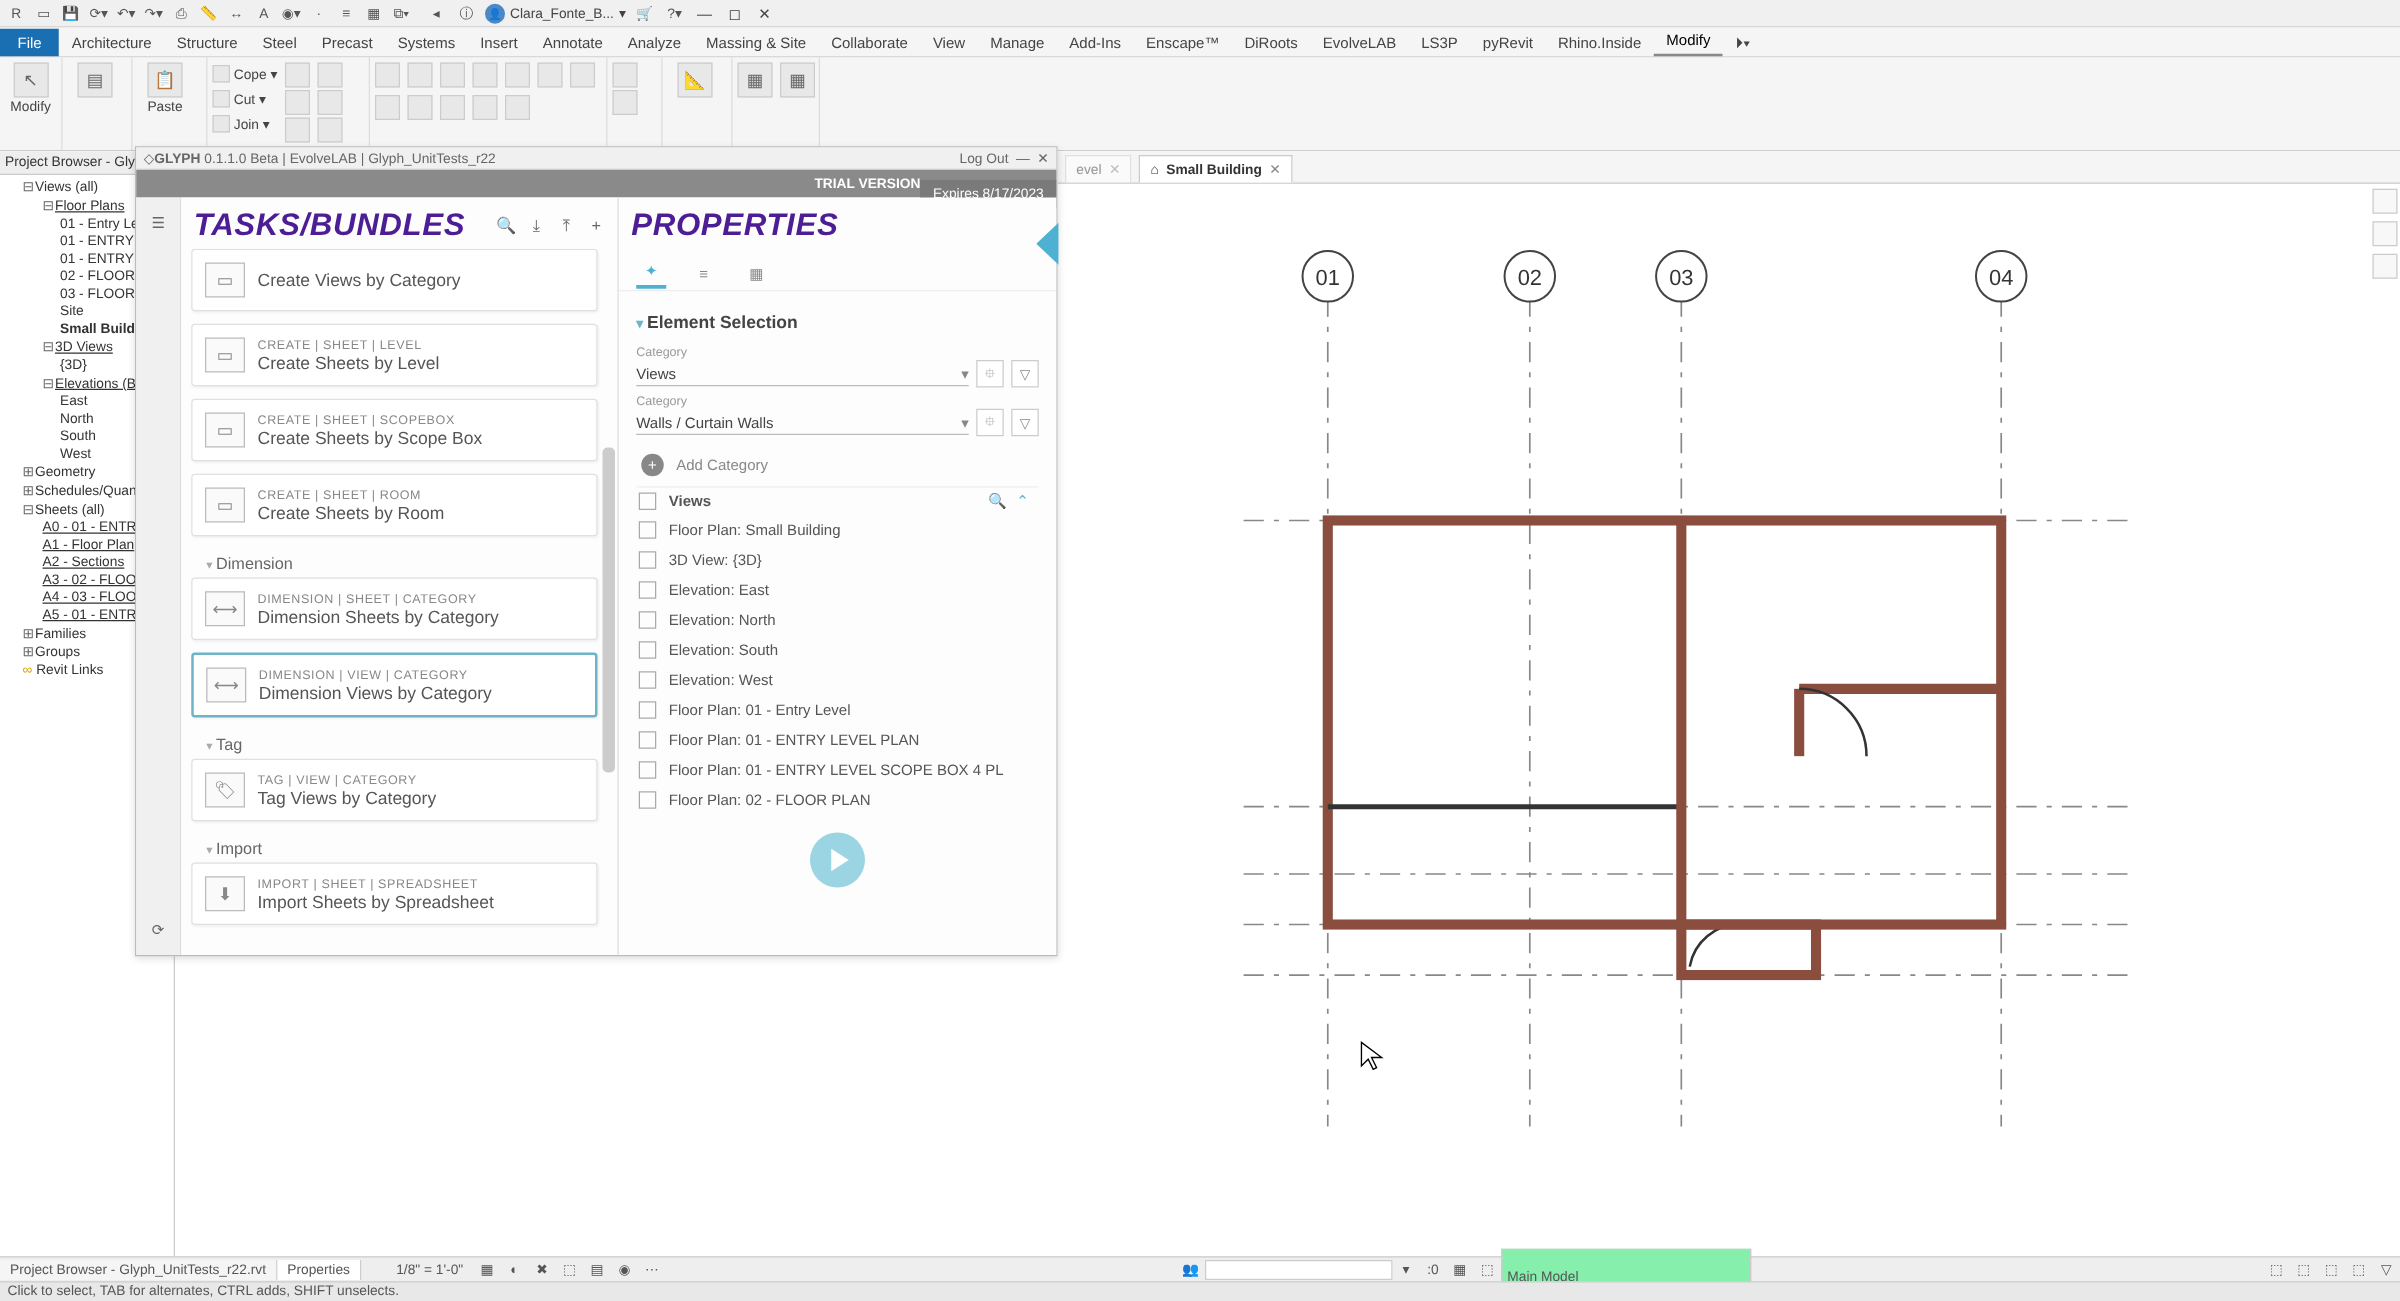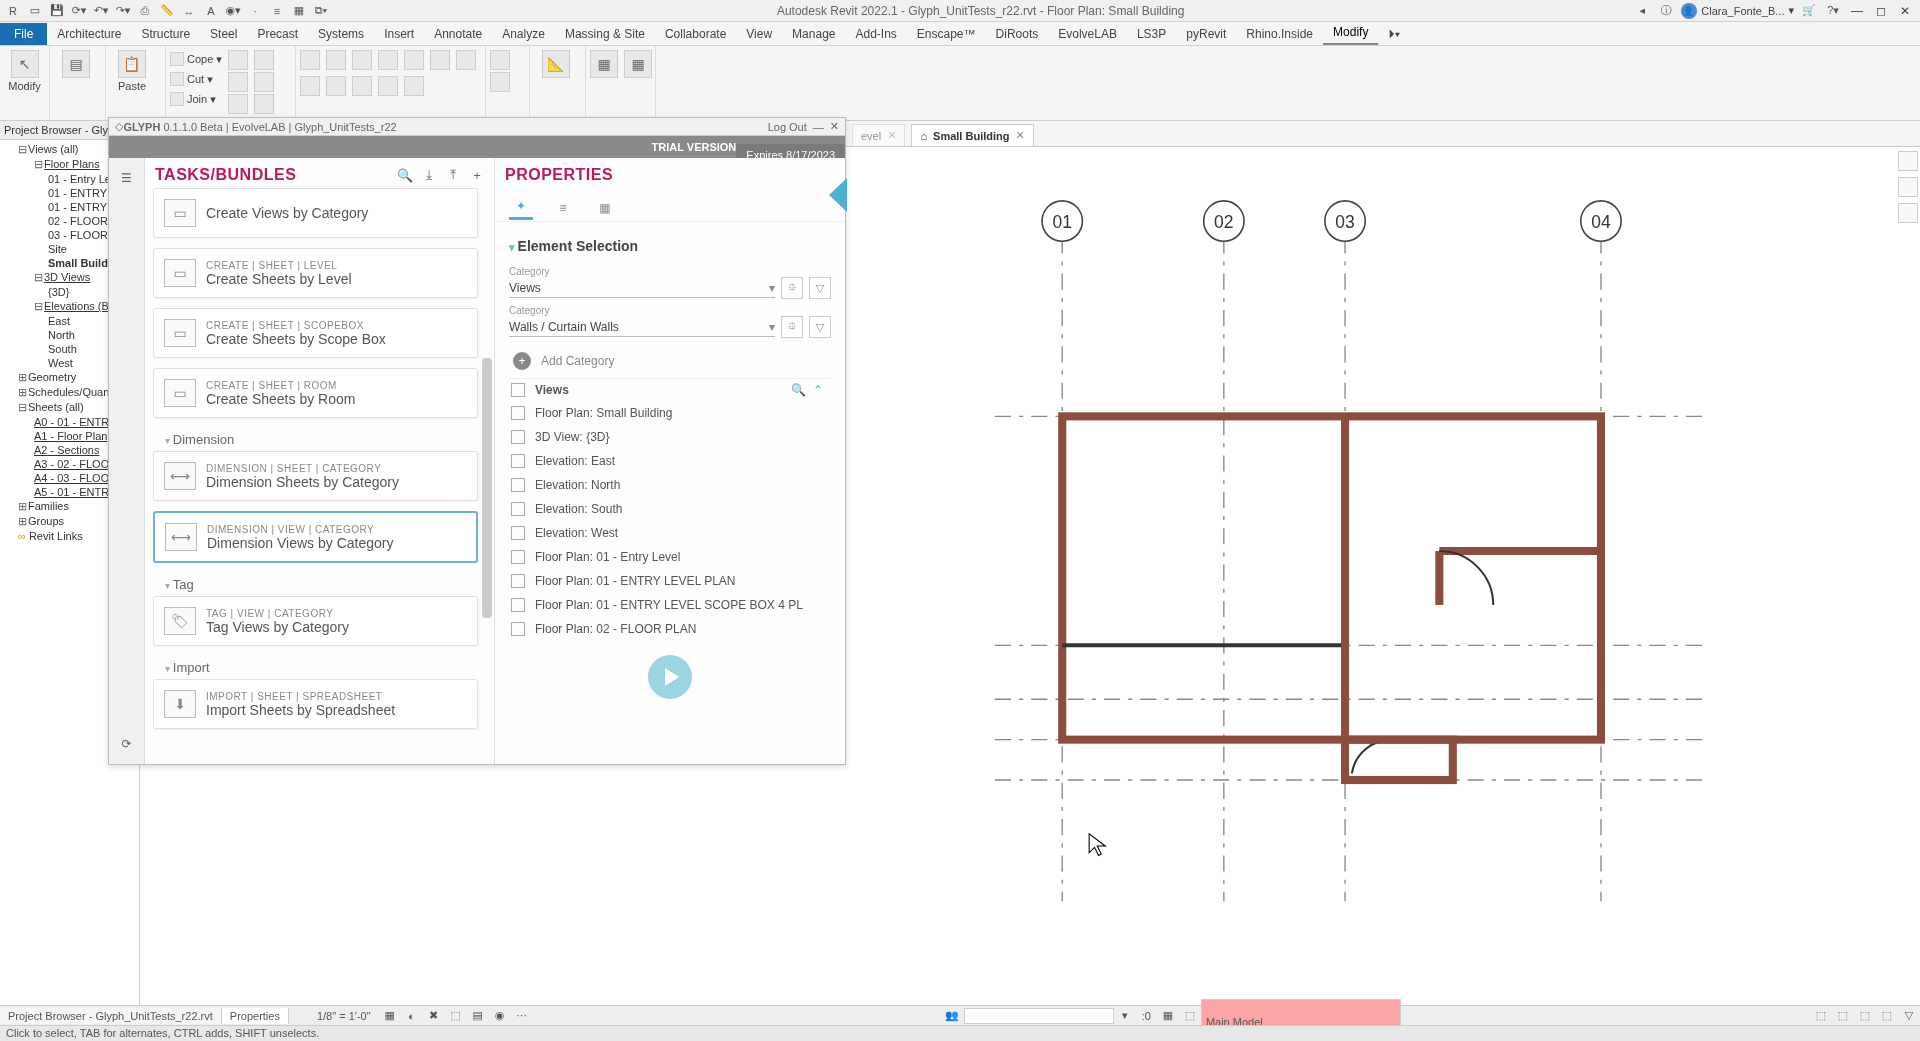--- a/index.html
+++ b/index.html
@@ -54,21 +54,21 @@
 .glyph-titlebar .gbtn { margin-left: 6px; cursor: pointer; }
 .glyph-trial { height: 22px; background: #8a8a8a; color: #fff; display: flex; align-items: center; font-size: 11px; }
 .glyph-trial .trial-center { flex: 1; text-align: right; font-weight: bold; }
 .glyph-trial .trial-right { padding: 0 10px; background: #7a7a7a; height: 100%; display:flex;align-items:center;margin-top:16px; }
 .glyph-body { display: flex; height: calc(100% - 40px); }
 .glyph-left-rail { width: 36px; background: #f0f0f0; border-right: 1px solid #ddd; display: flex; flex-direction: column; align-items: center; padding-top: 10px; gap: 12px; }
 .glyph-left-rail .rico { width: 20px; height: 20px; cursor: pointer; color:#666; display:flex;align-items:center;justify-content:center;}
 
 .glyph-tasks { width: 350px; border-right: 1px solid #ddd; display: flex; flex-direction: column; background: #fdfdfd; position: relative;}
 .glyph-header { display: flex; align-items: center; padding: 8px 8px 4px 10px; }
-.glyph-header h2 { font-size: 16px; font-weight: 600; letter-spacing: 0.5px; color: #be185d; flex: 1; }
+.glyph-header h2 { font-size: 25px; font-weight: 600; letter-spacing: 0.5px; color: #4c1d95; flex: 1; font-style: italic; }
 .glyph-header .hico { width: 18px; height: 18px; margin-left: 6px; cursor: pointer; color:#666; display:flex;align-items:center;justify-content:center;font-size:13px;}
 .tasks-scroll { flex: 1; overflow-y: auto; padding: 0 16px 8px 8px; }
 .task-card { background: #fff; border: 1px solid #e0e0e0; border-radius: 3px; margin-bottom: 10px; padding: 10px 10px 10px 10px; display: flex; align-items: center; gap: 10px; cursor: pointer; box-shadow: 1px 1px 2px rgba(0,0,0,0.05);}
 .task-card.selected { border: 2px solid #6eb4c9; }
 .task-card .tico { width: 32px; height: 28px; border: 1px solid #bbb; background: #fafafa; display:flex;align-items:center;justify-content:center;color:#888;font-size:14px;}
 .task-card .tinfo .tb { font-size: 10px; letter-spacing: 0.5px; color: #888; }
 .task-card .tinfo .td { font-size: 14px; color: #555; }
 .task-section { font-size: 13px; color: #666; padding: 4px 0 4px 12px; cursor: pointer; }
 .task-section::before { content: "▾ "; color:#aaa; font-size:10px;}
 .tasks-scrollbar { position: absolute; right: 2px; top: 200px; width: 10px; height: 260px; background: #ccc; border-radius: 4px; }
@@ -137,21 +137,20 @@
     <span class="tico">⎙</span>
     <span class="tico">📏</span>
     <span class="tico">↔</span>
     <span class="tico">A</span>
     <span class="tico">◉▾</span>
     <span class="tico">·</span>
     <span class="tico">≡</span>
     <span class="tico">▦</span>
     <span class="tico">⧉▾</span>
   </div>
-  <div class="title-bar-center">Autodesk Revit 2022.1 - Glyph_UnitTests_r22.rvt - Floor Plan: Small Building</div>
   <div class="title-bar-right">
     <span class="tico">◂</span>
     <span class="tico">ⓘ</span>
     <span class="user-chip">
         <span class="av">👤</span>
         <span>Clara_Fonte_B...</span>
         <span>▾</span>
       </span>
     <span class="tico">🛒</span>
     <span class="tico">?▾</span>
@@ -589,21 +588,21 @@
   <div class="sico">▤</div>
   <div class="sico">◉</div>
   <div class="sico">⋯</div>
   <div class="spacer"></div>
   <div class="sico">👥</div>
   <div style="width:150px;border:1px solid #ccc;height:16px;background:#fff"></div>
   <div class="sico">▾</div>
   <div style="padding:0 6px">:0</div>
   <div class="sico">▦</div>
   <div class="sico">⬚</div>
-  <div style="width:200px;border:1px solid #ccc;height:16px;background:#fca5a5;padding:16px 4px">Main Model</div>
+  <div style="width:200px;border:1px solid #ccc;height:16px;background:#86efac;padding:16px 4px">Main Model</div>
   <div class="spacer"></div>
   <div class="sico">⬚</div>
   <div class="sico">⬚</div>
   <div class="sico">⬚</div>
   <div class="sico">⬚</div>
   <div class="sico">▽</div>
 </div>
 
 <div class="hint-bar">Click to select, TAB for alternates, CTRL adds, SHIFT unselects.</div>
 

